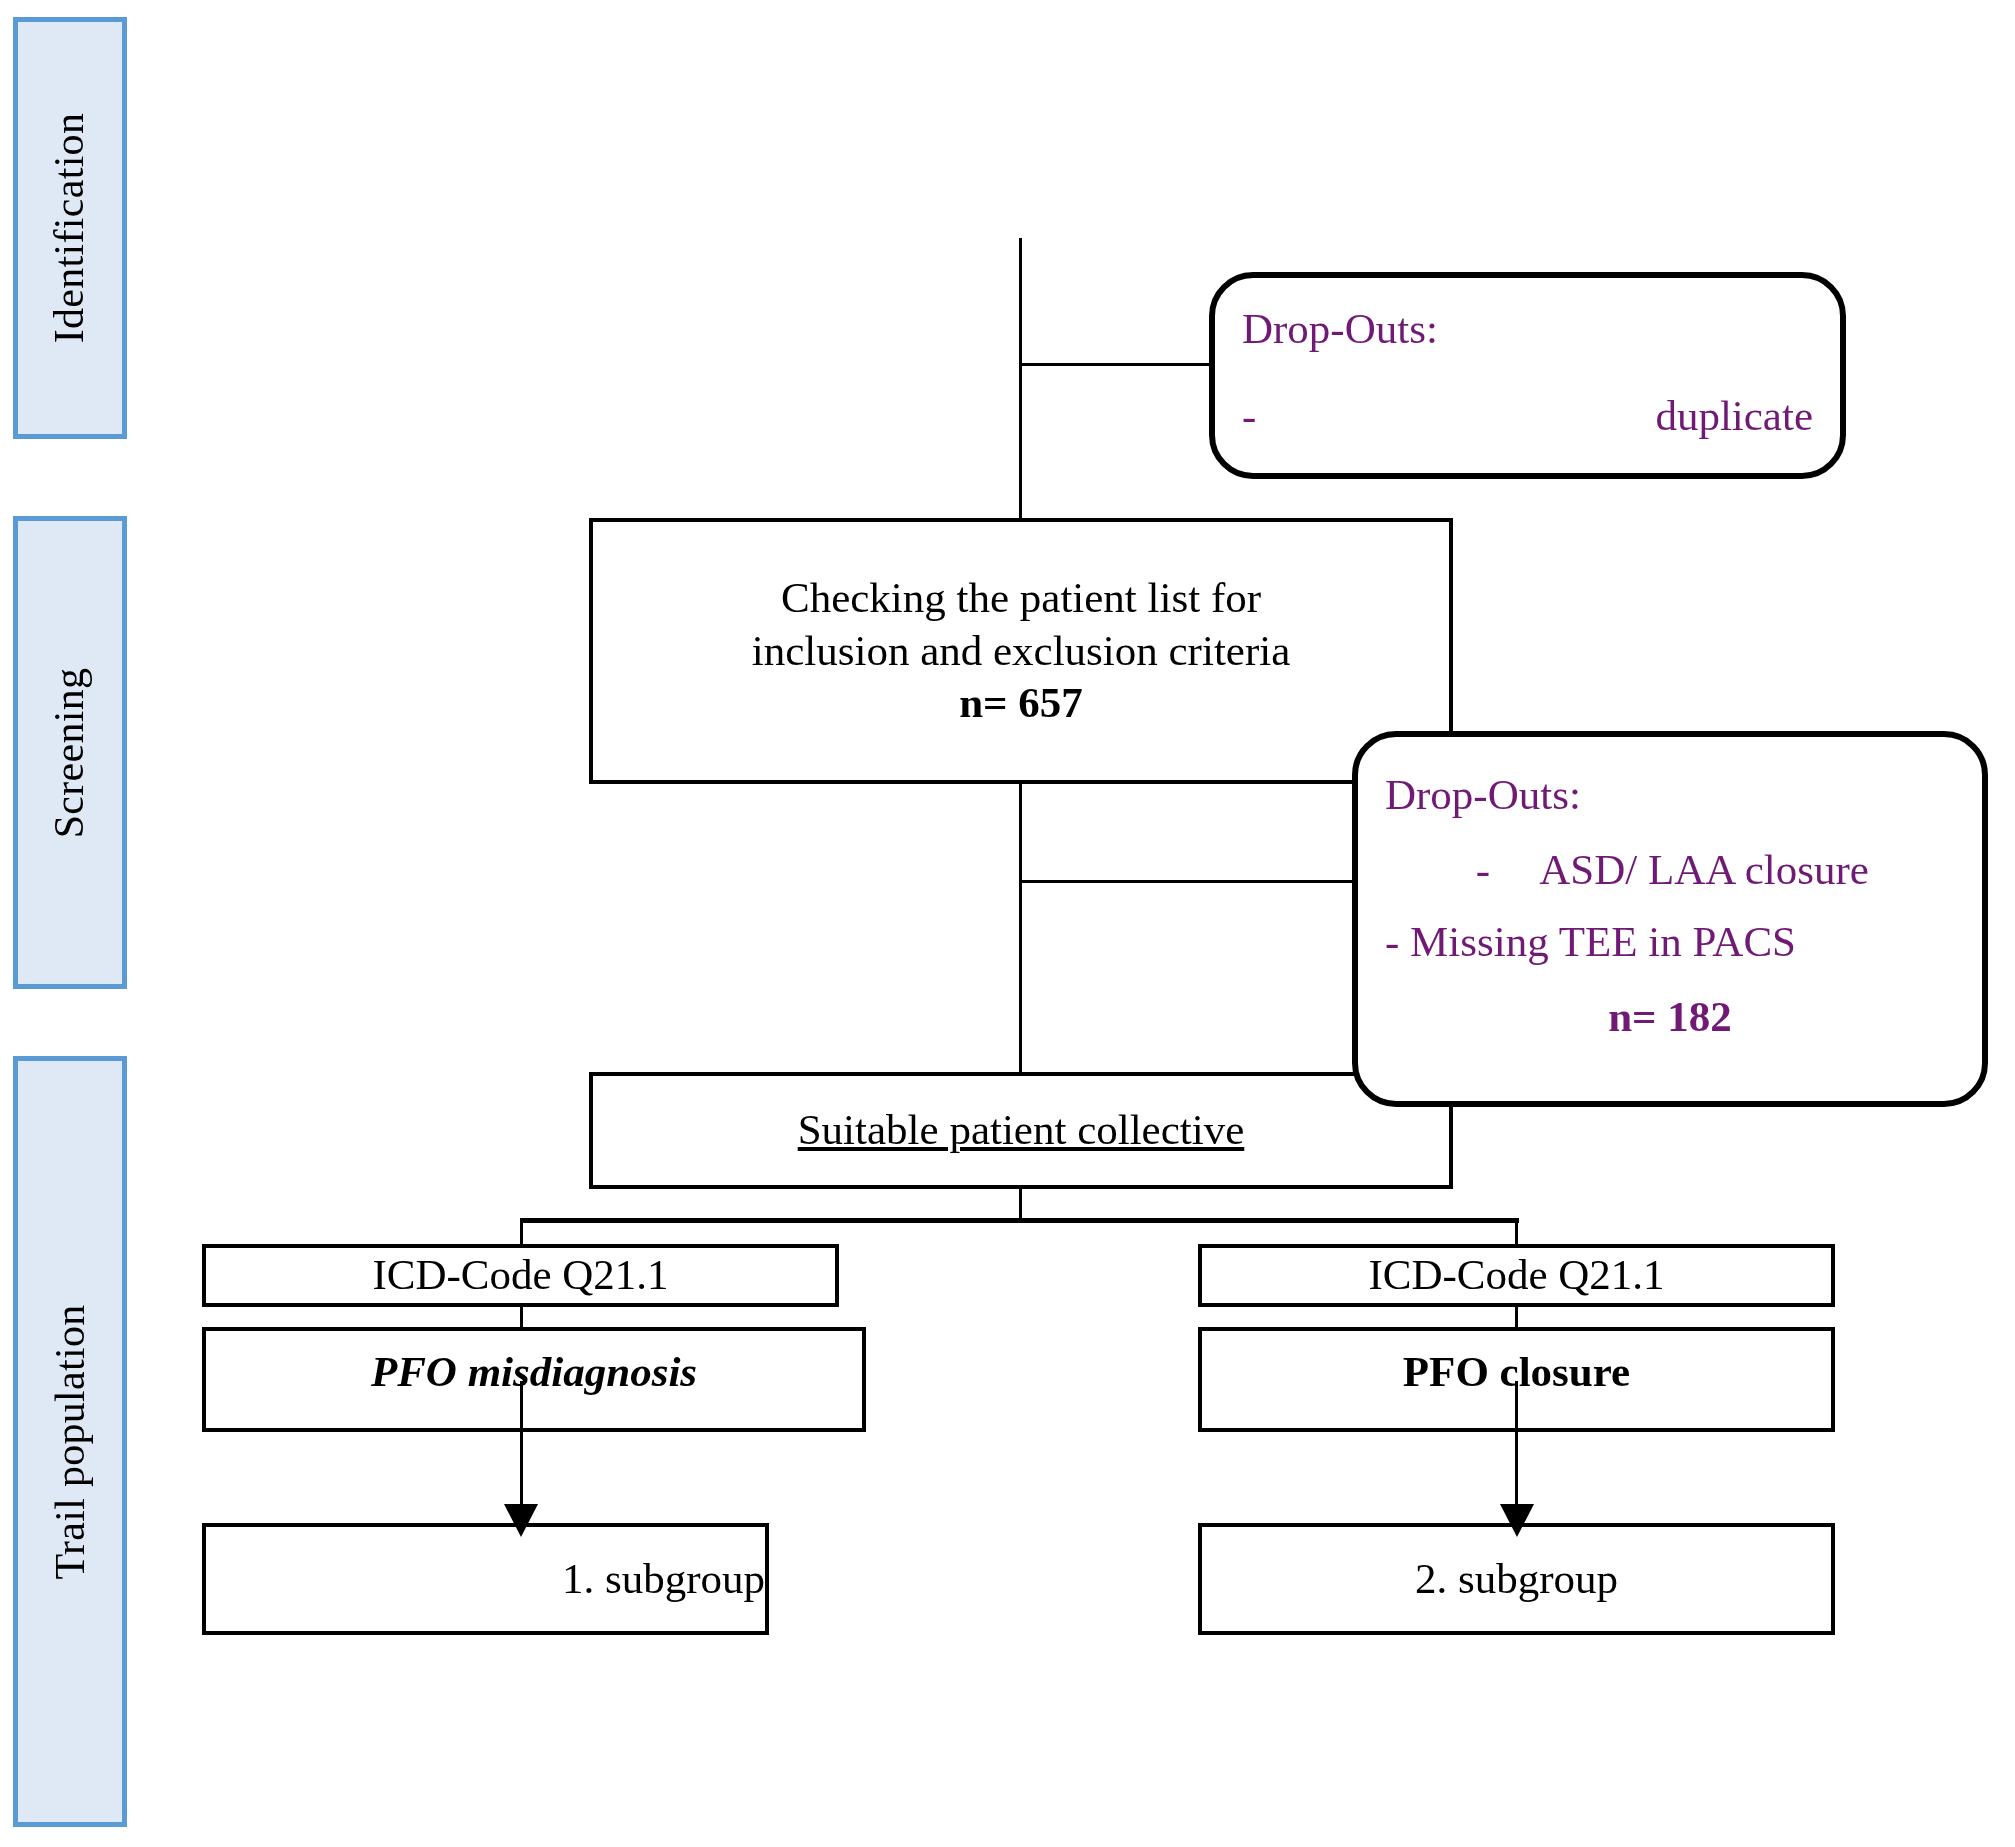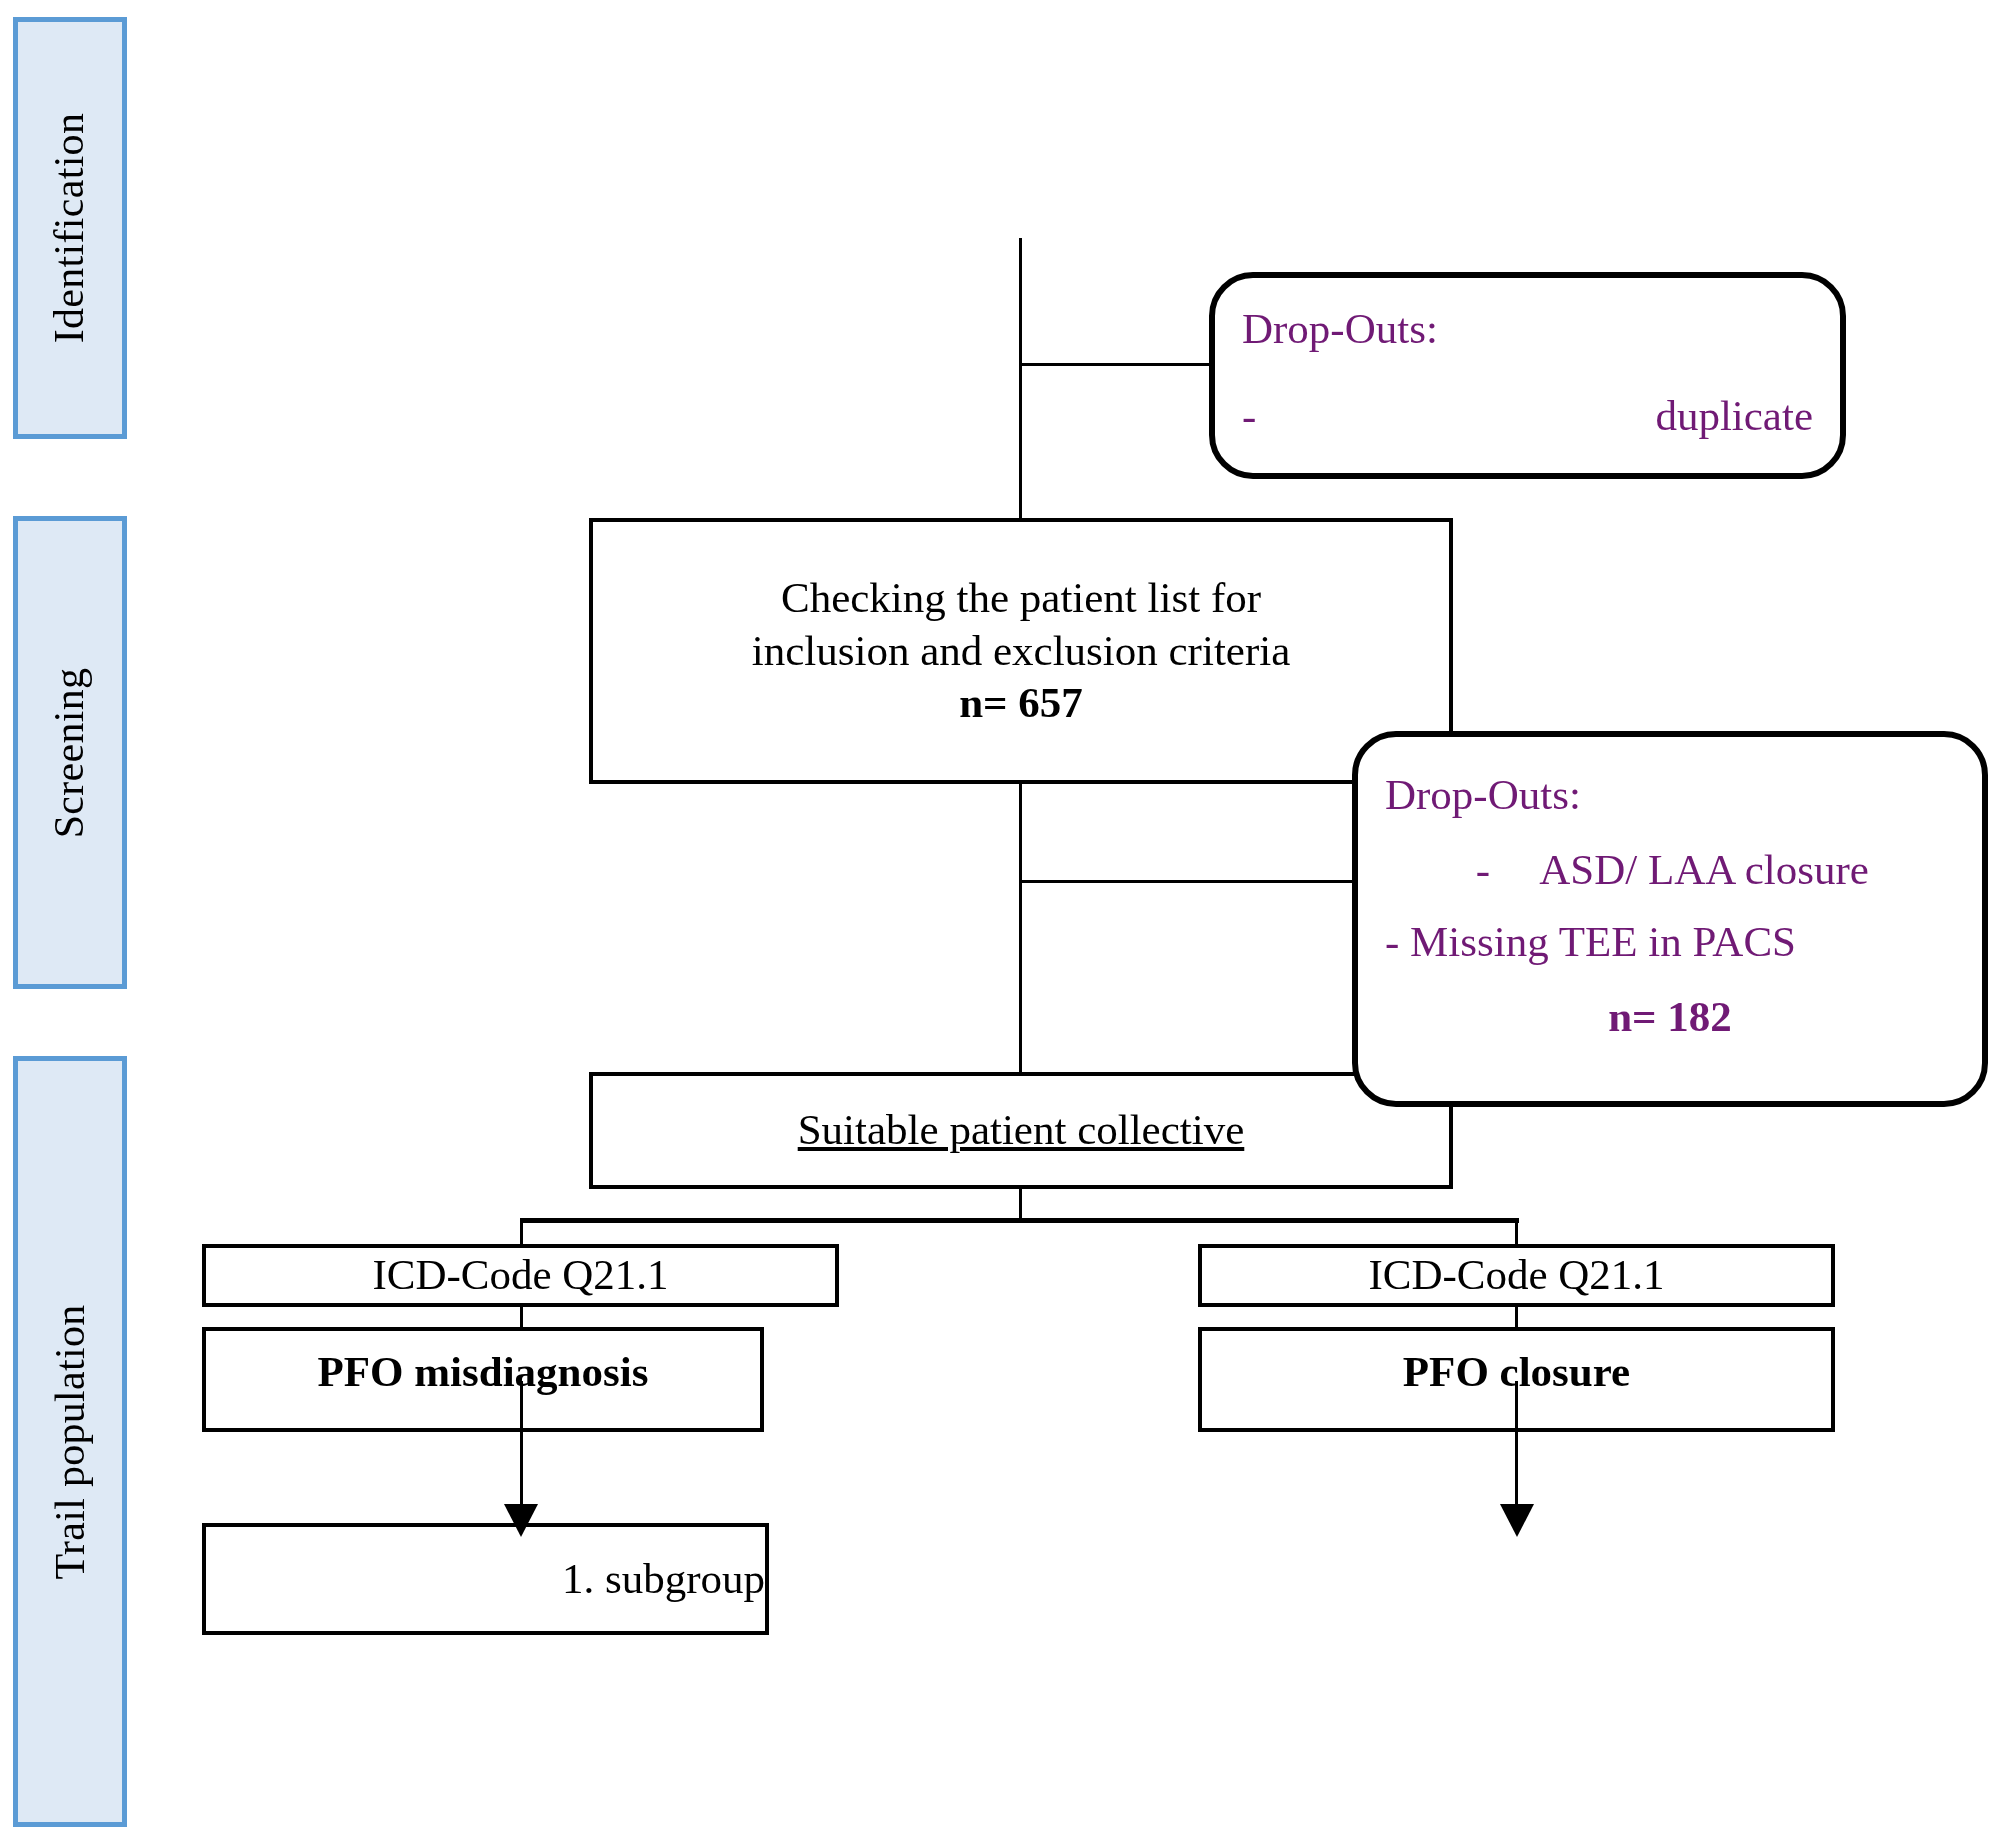--- a/index.html
+++ b/index.html
@@ -173,36 +173,39 @@
   </div>
 
   <div class="fbox" style="left:589px; top:1072px; width:864px; height:117px;text-decoration:underline;">
     <span class="line">Suitable patient collective</span>
   </div>
 
   <div class="fbox" style="left:202px; top:1244px; width:637px; height:63px;">
     <span class="line">ICD-Code Q21.1</span>
   </div>
 
-  <div class="fbox top-align" style="left:202px; top:1327px; width:562px; height:105px; padding-top:15px;">
+  <div class="fbox top-align" style="left:202px; top:1327px; width:664px; height:105px; padding-top:15px;font-style:italic;">
     <span class="line bold">PFO misdiagnosis</span>
   </div>
 
   <div class="arrow-stem" style="left:520px; top:1381px; height:127px;"></div>
   <div class="arrow-head" style="left:504px; top:1504px;"></div>
 
   <div class="fbox" style="left:202px; top:1523px; width:567px; height:112px;text-align:right;">
     <span class="line">1. subgroup</span>
   </div>
 
   <div class="fbox" style="left:1198px; top:1244px; width:637px; height:63px;">
     <span class="line">ICD-Code Q21.1</span>
   </div>
 
   <div class="fbox top-align" style="left:1198px; top:1327px; width:637px; height:105px; padding-top:15px;">
     <span class="line bold">PFO closure</span>
   </div>
   <div class="arrow-stem" style="left:1515px; top:1381px; height:127px;"></div>
   <div class="arrow-head" style="left:1500px; top:1504px;"></div>
 
+  <div class="fbox" style="left:1198px; top:1523px; width:637px; height:112px;">
+    <span class="line">2. subgroup</span>
+  </div>
 
 </div>
 
 
 </body></html>

